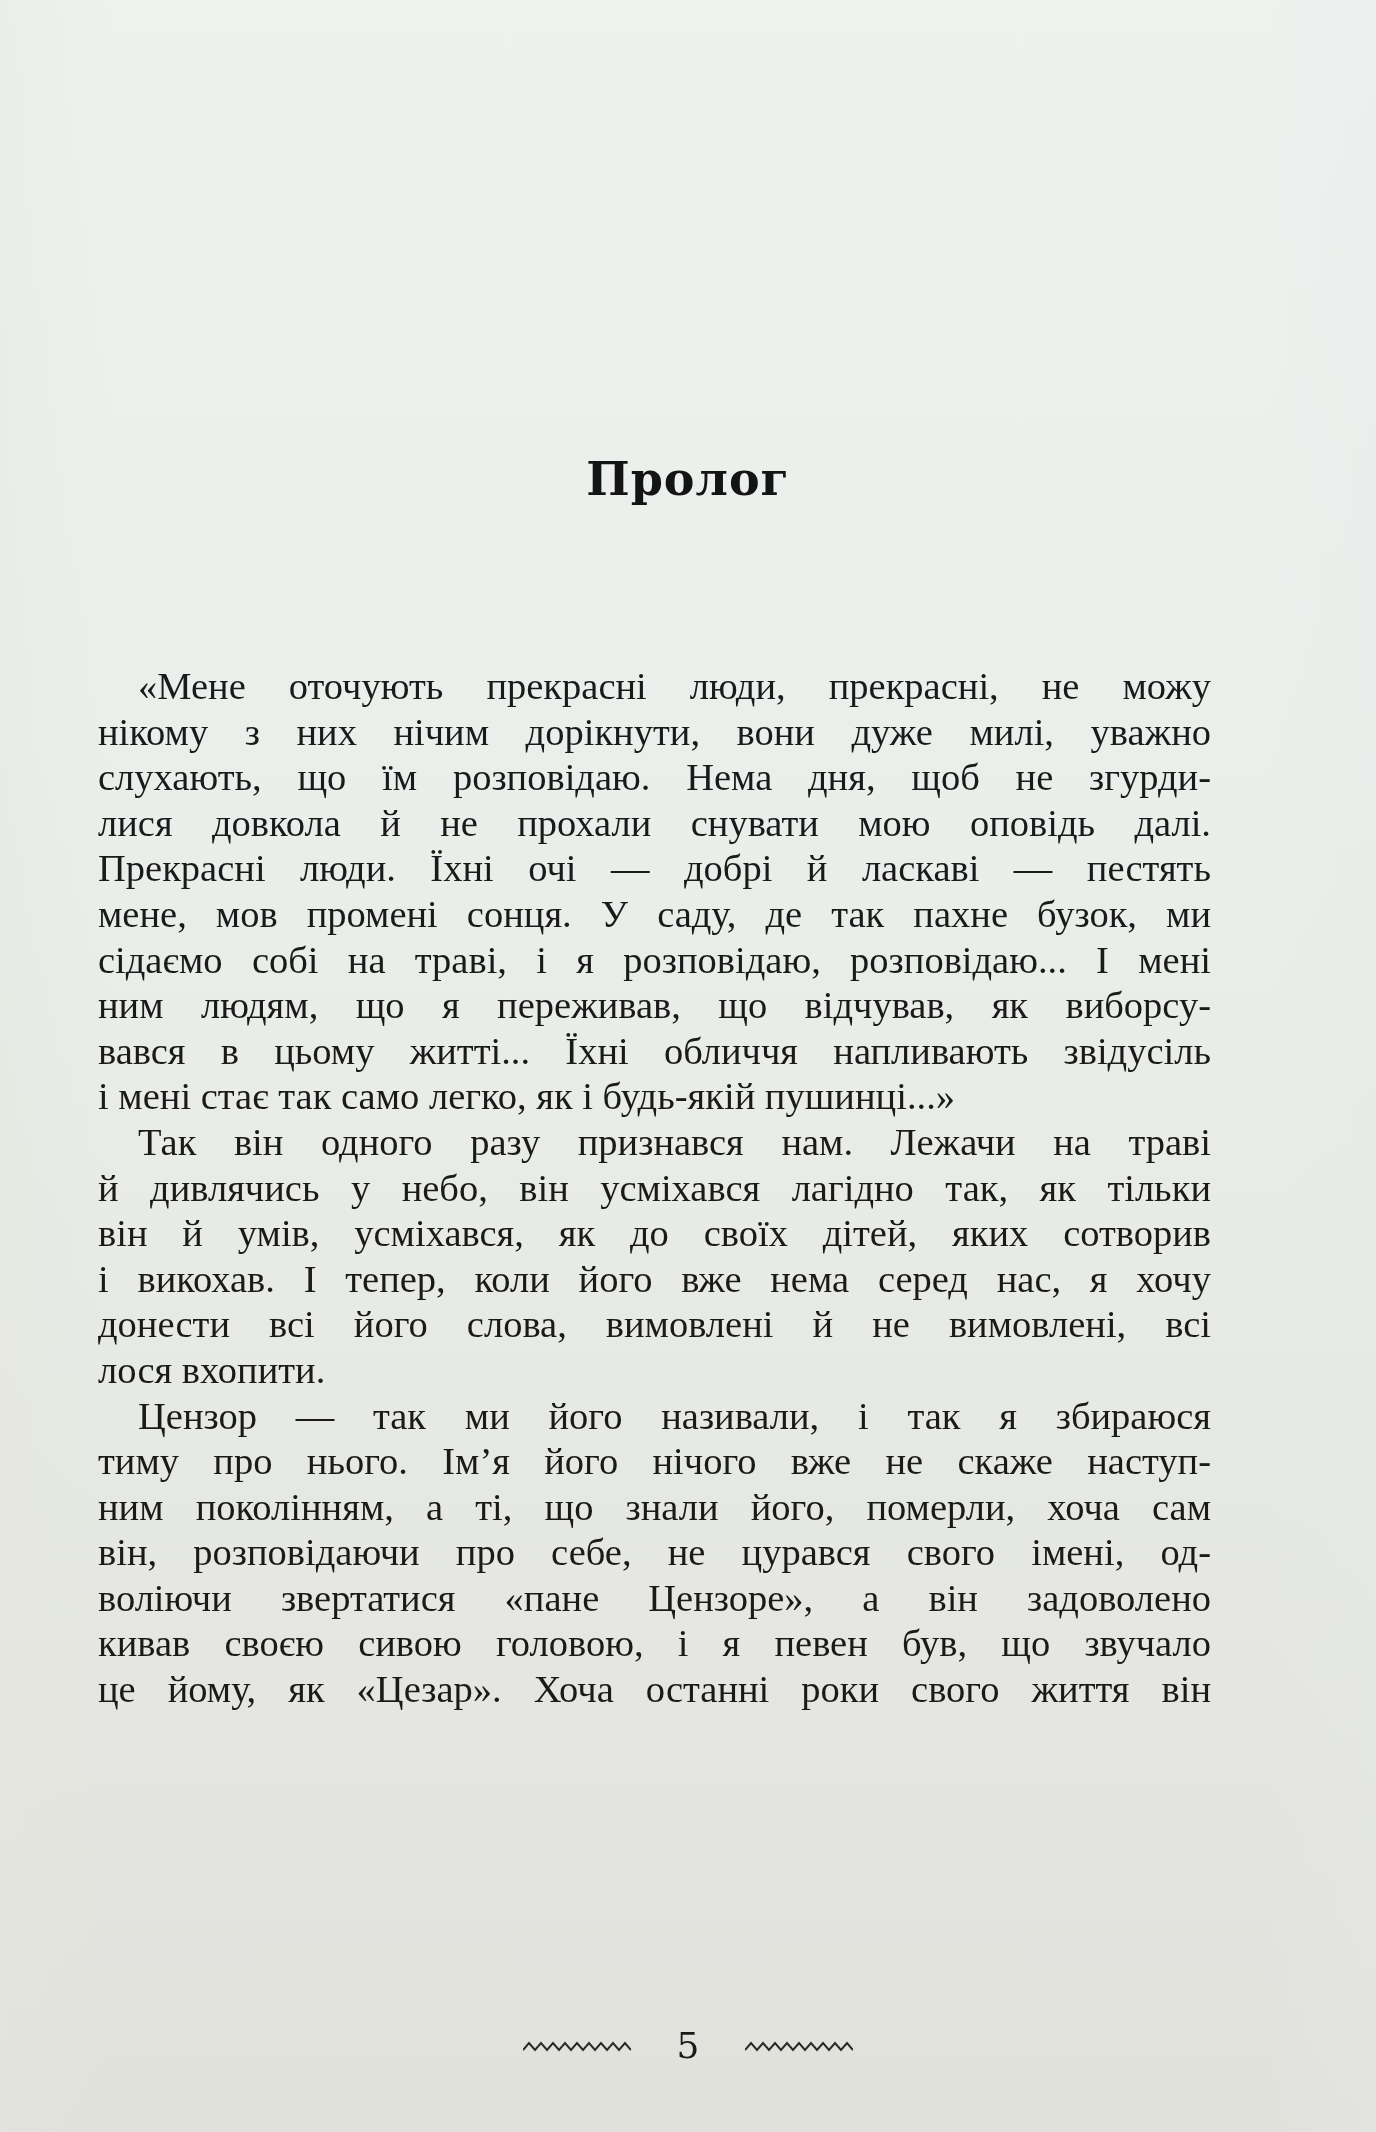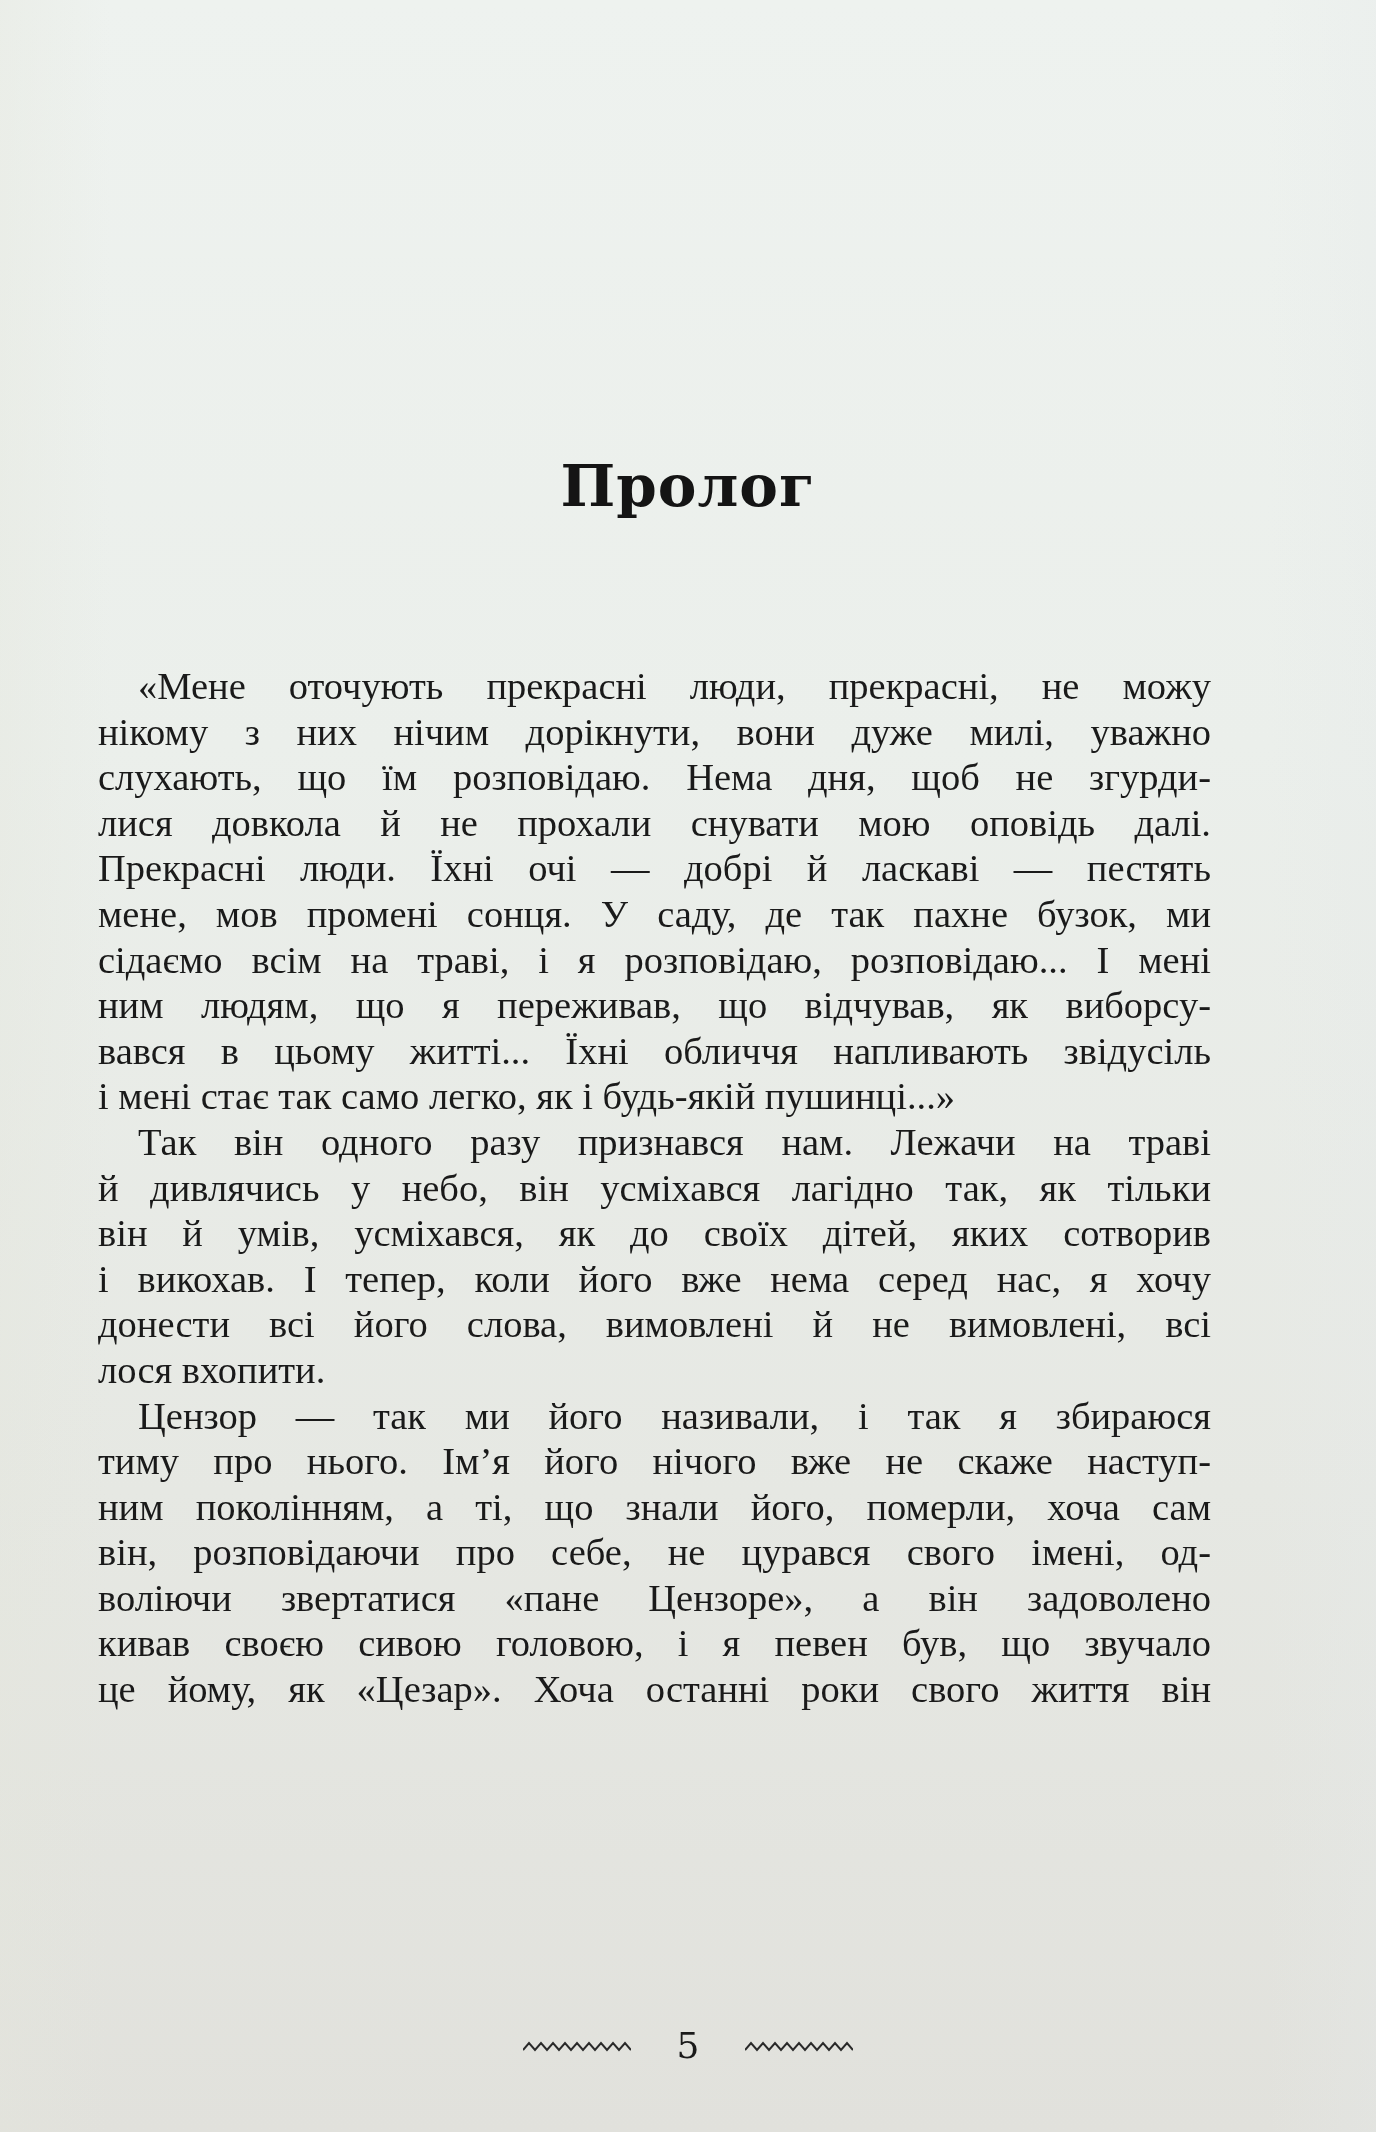--- a/index.html
+++ b/index.html
@@ -10,21 +10,21 @@
   }
   .page {
     position: absolute; left: 0; top: 0; width: 1376px; height: 2132px;
     background: linear-gradient(90deg, rgba(228,230,220,0.35) 0%, rgba(0,0,0,0) 8%, rgba(0,0,0,0) 92%, rgba(230,234,234,0.3) 100%);
   }
   .title {
     position: absolute; left: 0; width: 1376px; top: 452px;
     text-align: center;
     font-family: "DejaVu Serif", serif;
     font-weight: bold;
-    font-size: 58px;
+    font-size: 46px;
     color: #141414;
     letter-spacing: 1px;
     margin: 0;
   }
   .body-text {
     position: absolute; left: 98px; top: 664px; width: 1113px;
     font-family: Liberation Serif, serif;
     font-size: 38.5px;
     line-height: 45.6px;
     color: #1a1a1a;
@@ -56,21 +56,21 @@
   <h1 class="title">Пролог</h1>
 
   <div class="body-text">
 
     <span class="line indent">«Мене оточують прекрасні люди, прекрасні, не можу</span>
     <span class="line">нікому з них нічим дорікнути, вони дуже милі, уважно</span>
     <span class="line">слухають, що їм розповідаю. Нема дня, щоб не згурди-</span>
     <span class="line">лися довкола й не прохали снувати мою оповідь далі.</span>
     <span class="line">Прекрасні люди. Їхні очі — добрі й ласкаві — пестять</span>
     <span class="line">мене, мов промені сонця. У саду, де так пахне бузок, ми</span>
-    <span class="line">сідаємо всім на траві, і я розповідаю, розповідаю... І мені</span>
+    <span class="line">сідаємо собі на траві, і я розповідаю, розповідаю... І мені</span>
     <span class="line">ним людям, що я переживав, що відчував, як виборсу-</span>
     <span class="line">вався в цьому житті... Їхні обличчя напливають звідусіль</span>
     <span class="line last">і мені стає так само легко, як і будь-якій пушинці...»</span>
 
     <span class="line indent">Так він одного разу признався нам. Лежачи на траві</span>
     <span class="line">й дивлячись у небо, він усміхався лагідно так, як тільки</span>
     <span class="line">він й умів, усміхався, як до своїх дітей, яких сотворив</span>
     <span class="line">і викохав. І тепер, коли його вже нема серед нас, я хочу</span>
     <span class="line">донести всі його слова, вимовлені й не вимовлені, всі</span>
     <span class="line last">лося вхопити.</span>

